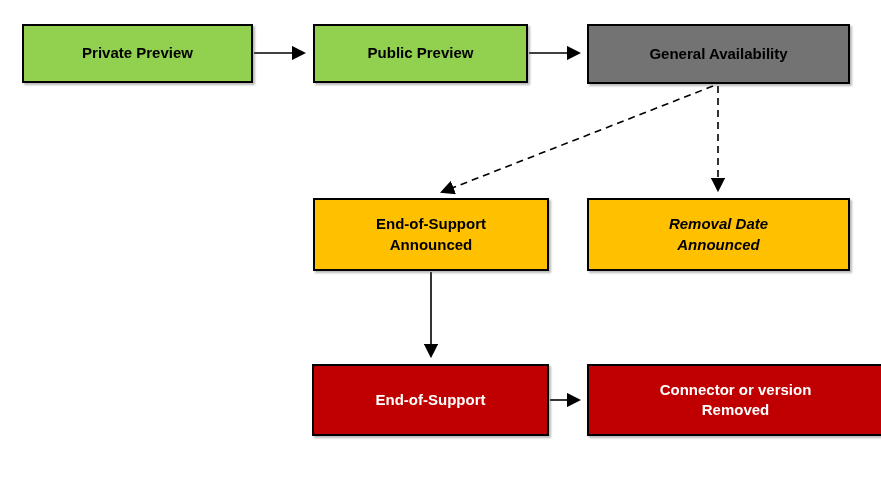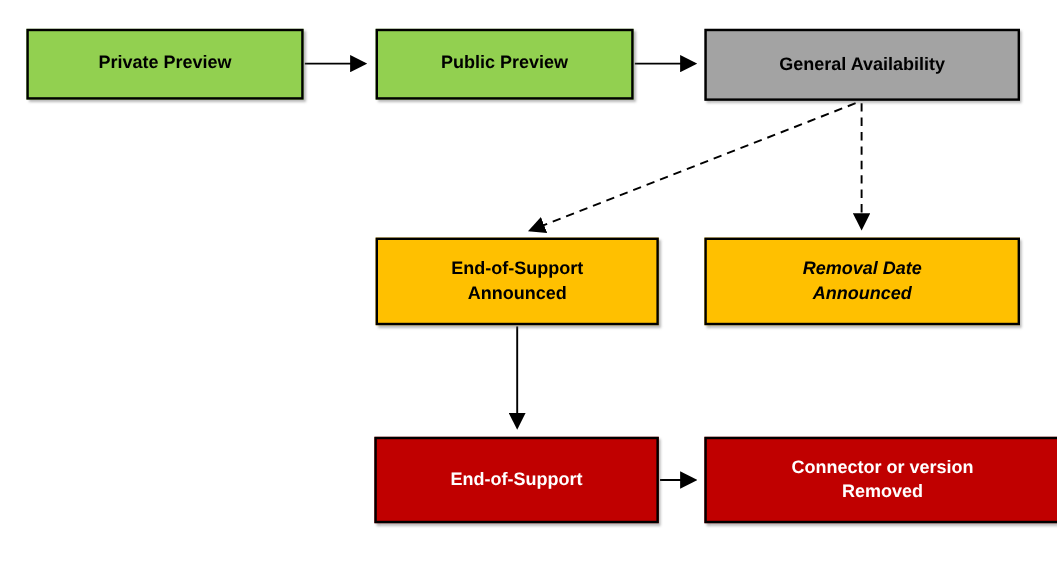--- a/index.html
+++ b/index.html
@@ -75,21 +75,21 @@
   </svg>
 
   <div class="node" id="n-private" style="background: rgb(146, 208, 80); color: rgb(0, 0, 0);">
     <span class="label">Private Preview</span>
   </div>
 
   <div class="node" id="n-public" style="background: rgb(146, 208, 80); color: rgb(0, 0, 0);">
     <span class="label">Public Preview</span>
   </div>
 
-  <div class="node" id="n-ga" style="background: #a3a3a3; color: rgb(0, 0, 0);">
+  <div class="node" id="n-ga" style="background: #737373; color: rgb(0, 0, 0);">
     <span class="label">General Availability</span>
   </div>
 
   <div class="node" id="n-eosa" style="background: rgb(255, 192, 0); color: rgb(0, 0, 0);">
     <span class="label">End-of-Support
 Announced</span>
   </div>
 
   <div class="node" id="n-rda" style="background: rgb(255, 192, 0); color: rgb(0, 0, 0); font-style: italic;">
     <span class="label">Removal Date

